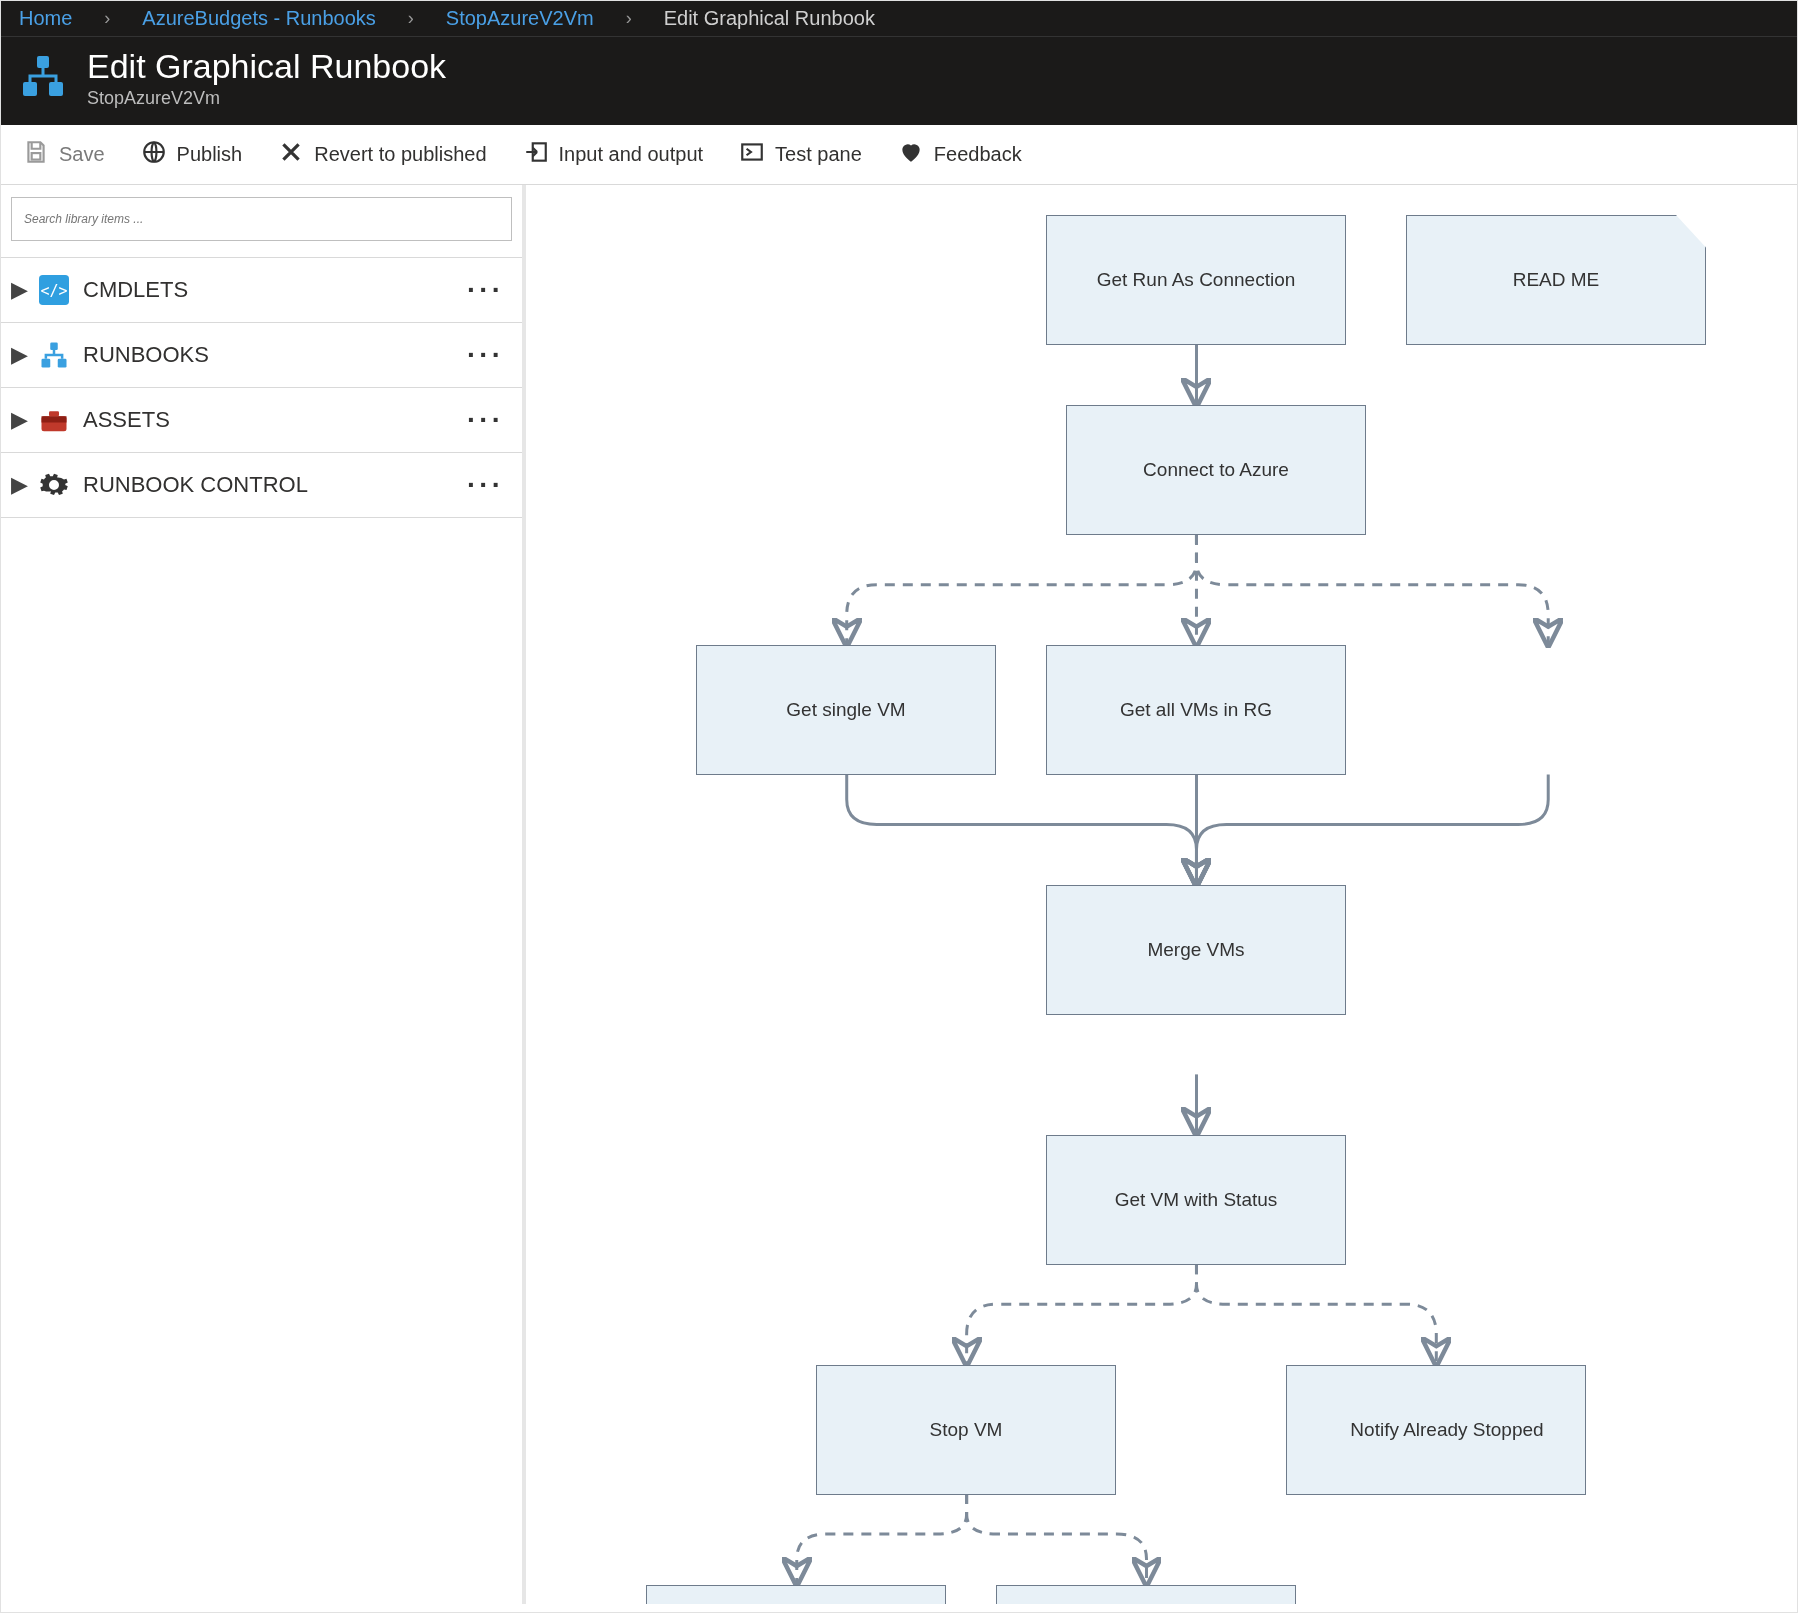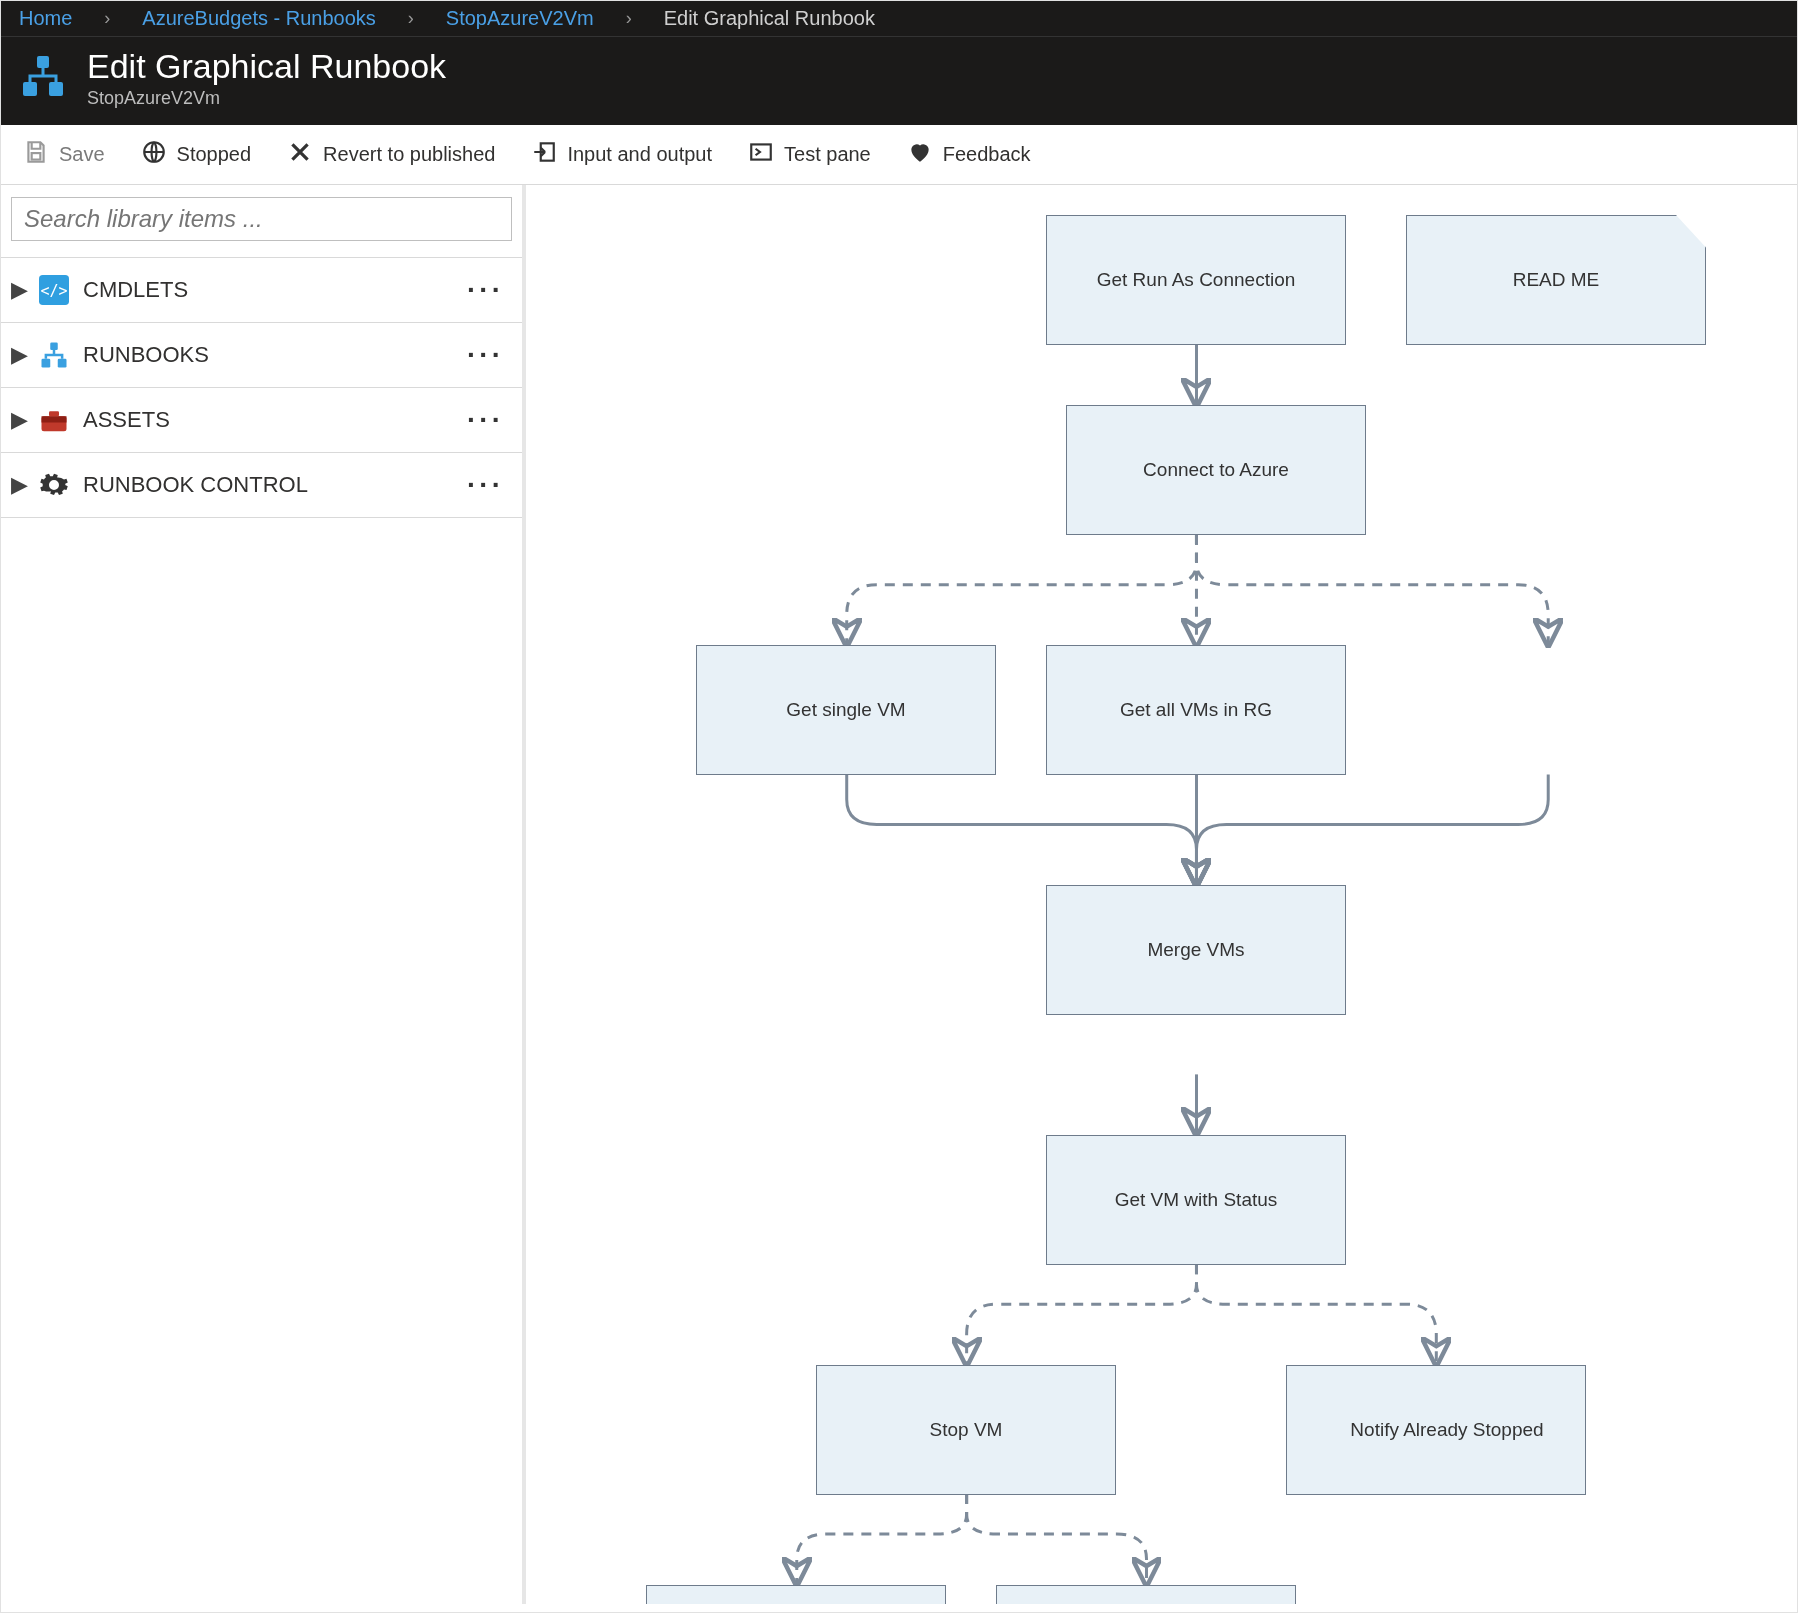--- a/index.html
+++ b/index.html
@@ -62,21 +62,21 @@
   .main {
     display:flex; height:calc(100% - 40px - 90px - 62px);
   }
   .sidebar {
     width:525px; border-right:4px solid #e6e6e6;
     display:flex; flex-direction:column;
   }
   .searchwrap { padding:12px 10px 16px 10px; border-bottom:1px solid var(--panel-border);}
   .search {
     width:100%; height:44px; border:1px solid #bfbfbf;
-    font-size:24px; font-style:italic; color:#888;
+    font-size:12px; font-style:italic; color:#888;
     padding:0 12px; outline:none;
   }
   .treeitem {
     display:flex; align-items:center; justify-content:space-between;
     padding:16px 18px 16px 10px;
     border-bottom:1px solid var(--panel-border);
     font-size:22px; cursor:pointer;
   }
   .treeitem .lead { display:flex; align-items:center; gap:14px; }
   .caret { width:14px; text-align:center; color:#444;}
@@ -137,21 +137,21 @@
           <path d="M8 3v6h8V3"></path>
           <rect x="8" y="13" width="8" height="6"></rect>
         </svg></span>
     <span>Save</span>
   </div>
   <div class="tool">
     <span><svg viewBox="0 0 24 24" fill="none" stroke="#333" stroke-width="2">
           <circle cx="12" cy="12" r="9"></circle>
           <path d="M3 12h18M12 3c3 3 3 15 0 18M12 3c-3 3-3 15 0 18"></path>
         </svg></span>
-    <span>Stopped</span>
+    <span>Publish</span>
   </div>
   <div class="tool">
     <span><svg viewBox="0 0 24 24" stroke="#333" stroke-width="3">
           <path d="M5 5l14 14M19 5L5 19"></path>
         </svg></span>
     <span>Revert to published</span>
   </div>
   <div class="tool">
     <span><svg viewBox="0 0 24 24" fill="none" stroke="#333" stroke-width="2">
           <rect x="9" y="4" width="12" height="16"></rect>

